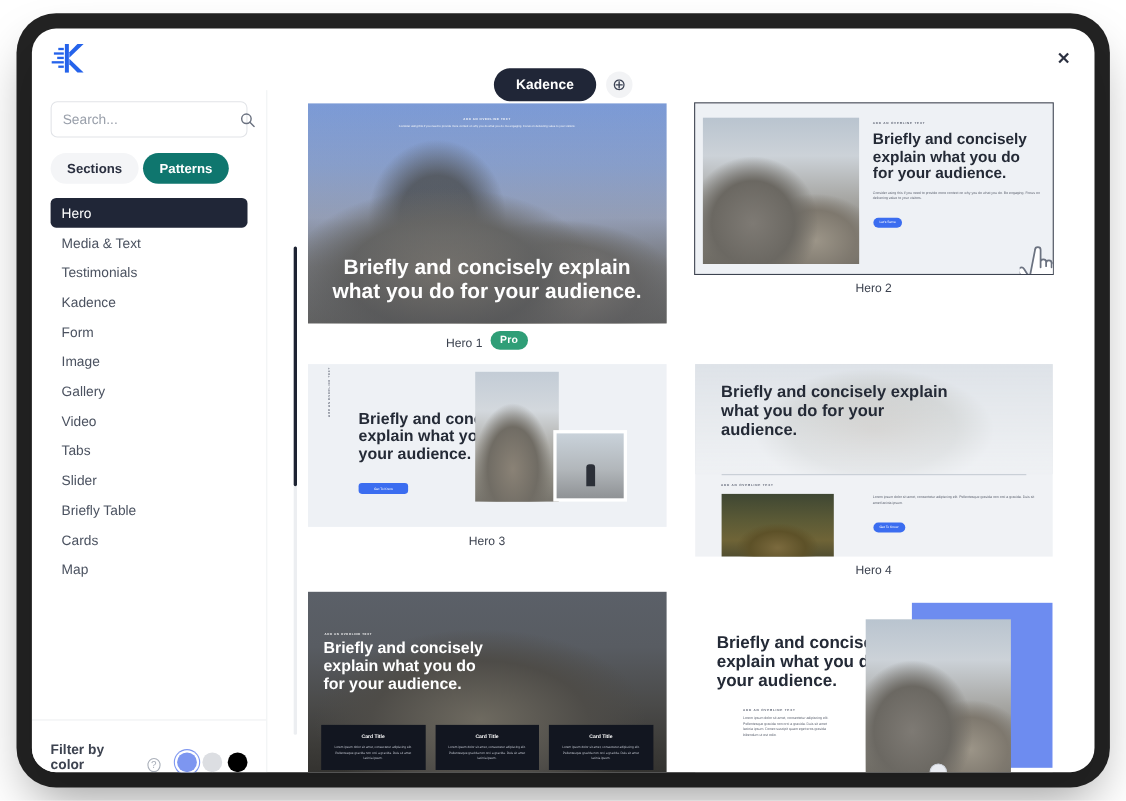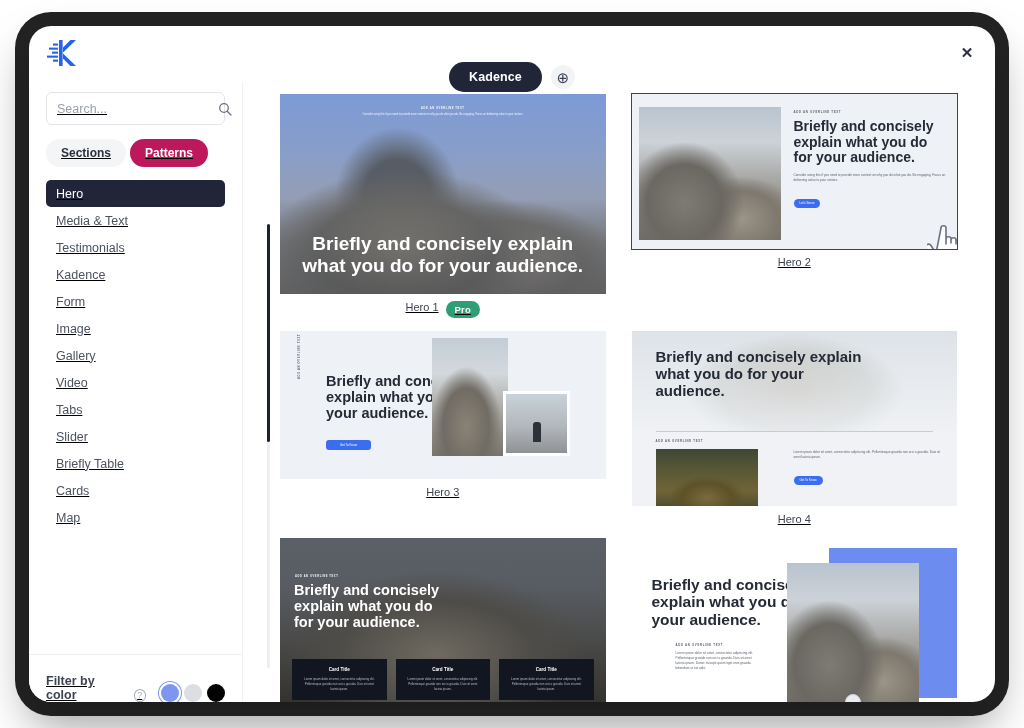--- a/index.html
+++ b/index.html
@@ -52,21 +52,21 @@
     font-size: 15px; line-height: 1;
   }
   .close-x {
     position: absolute; right: 18px; top: 17px;
     width: 20px; height: 20px;
     display: flex; align-items: center; justify-content: center;
     color: #2b3040; font-size: 15px; font-weight: bold;
   }
 
   
-  .body { flex: 1 1 auto; display: flex; min-height: 0; text-decoration: underline; }
+  .body { flex: 1 1 auto; display: flex; min-height: 0; }
 
   
   .side {
     width: 213px; flex: 0 0 213px;
     display: flex; flex-direction: column;
     position: relative;
     background: #ffffff;
   }
   .search-wrap { padding: 10px 17px 0 17px; }
   .search-box {
@@ -81,21 +81,21 @@
   }
   .search-box input::placeholder { color: #9aa0ab; }
   .mag { width: 14px; height: 14px; flex: 0 0 14px; }
 
   .tabs { display: flex; gap: 4px; padding: 14px 17px 10px 17px; }
   .tab {
     font-size: 12px; font-weight: bold; border-radius: 999px;
     padding: 7px 15px; cursor: pointer;
   }
   .tab.inactive { background: #f4f5f7; color: #2b3040; }
-  .tab.active { background: #be185d; color: #ffffff; }
+  .tab.active { background: #0f766e; color: #ffffff; }
 
   .cats { flex: 1 1 auto; overflow: hidden; padding: 3px 0 0 0; position: relative; }
   .cat {
     margin: 0 17px; height: 27px;
     display: flex; align-items: center;
     font-size: 12.5px; color: #4b5260;
     padding-left: 10px; border-radius: 5px;
   }
   .cat.sel { background: #202637; color: #ffffff; }
 
@@ -134,21 +134,21 @@
     padding: 12px 38px 0 37px;
   }
   .grid { display: grid; grid-template-columns: 1fr 1fr; column-gap: 26px; row-gap: 9px; }
   .cell { display: flex; flex-direction: column; align-items: center; }
   .thumb-frame {
     width: 100%; position: relative; overflow: hidden;
     background: #eef1f4;
   }
   .thumb-frame.hover { outline: 1px solid #3d4350; }
   .cap {
-    display: flex; align-items: flex-start; justify-content: center; gap: 7px;
+    display: flex; align-items: flex-end; justify-content: center; gap: 7px;
     font-size: 11px; color: #3d4350; padding: 7px 0 4px 0;
   }
   .pro {
     background: #2f9e77; color: #fff; font-size: 9.5px; font-weight: bold;
     border-radius: 999px; padding: 3px 9px; letter-spacing: .2px;
   }
 
   
   .mtn-a { background:
       linear-gradient(to bottom, rgba(108,140,200,.0) 0%, rgba(70,80,95,.25) 60%, rgba(60,65,75,.45) 100%),

